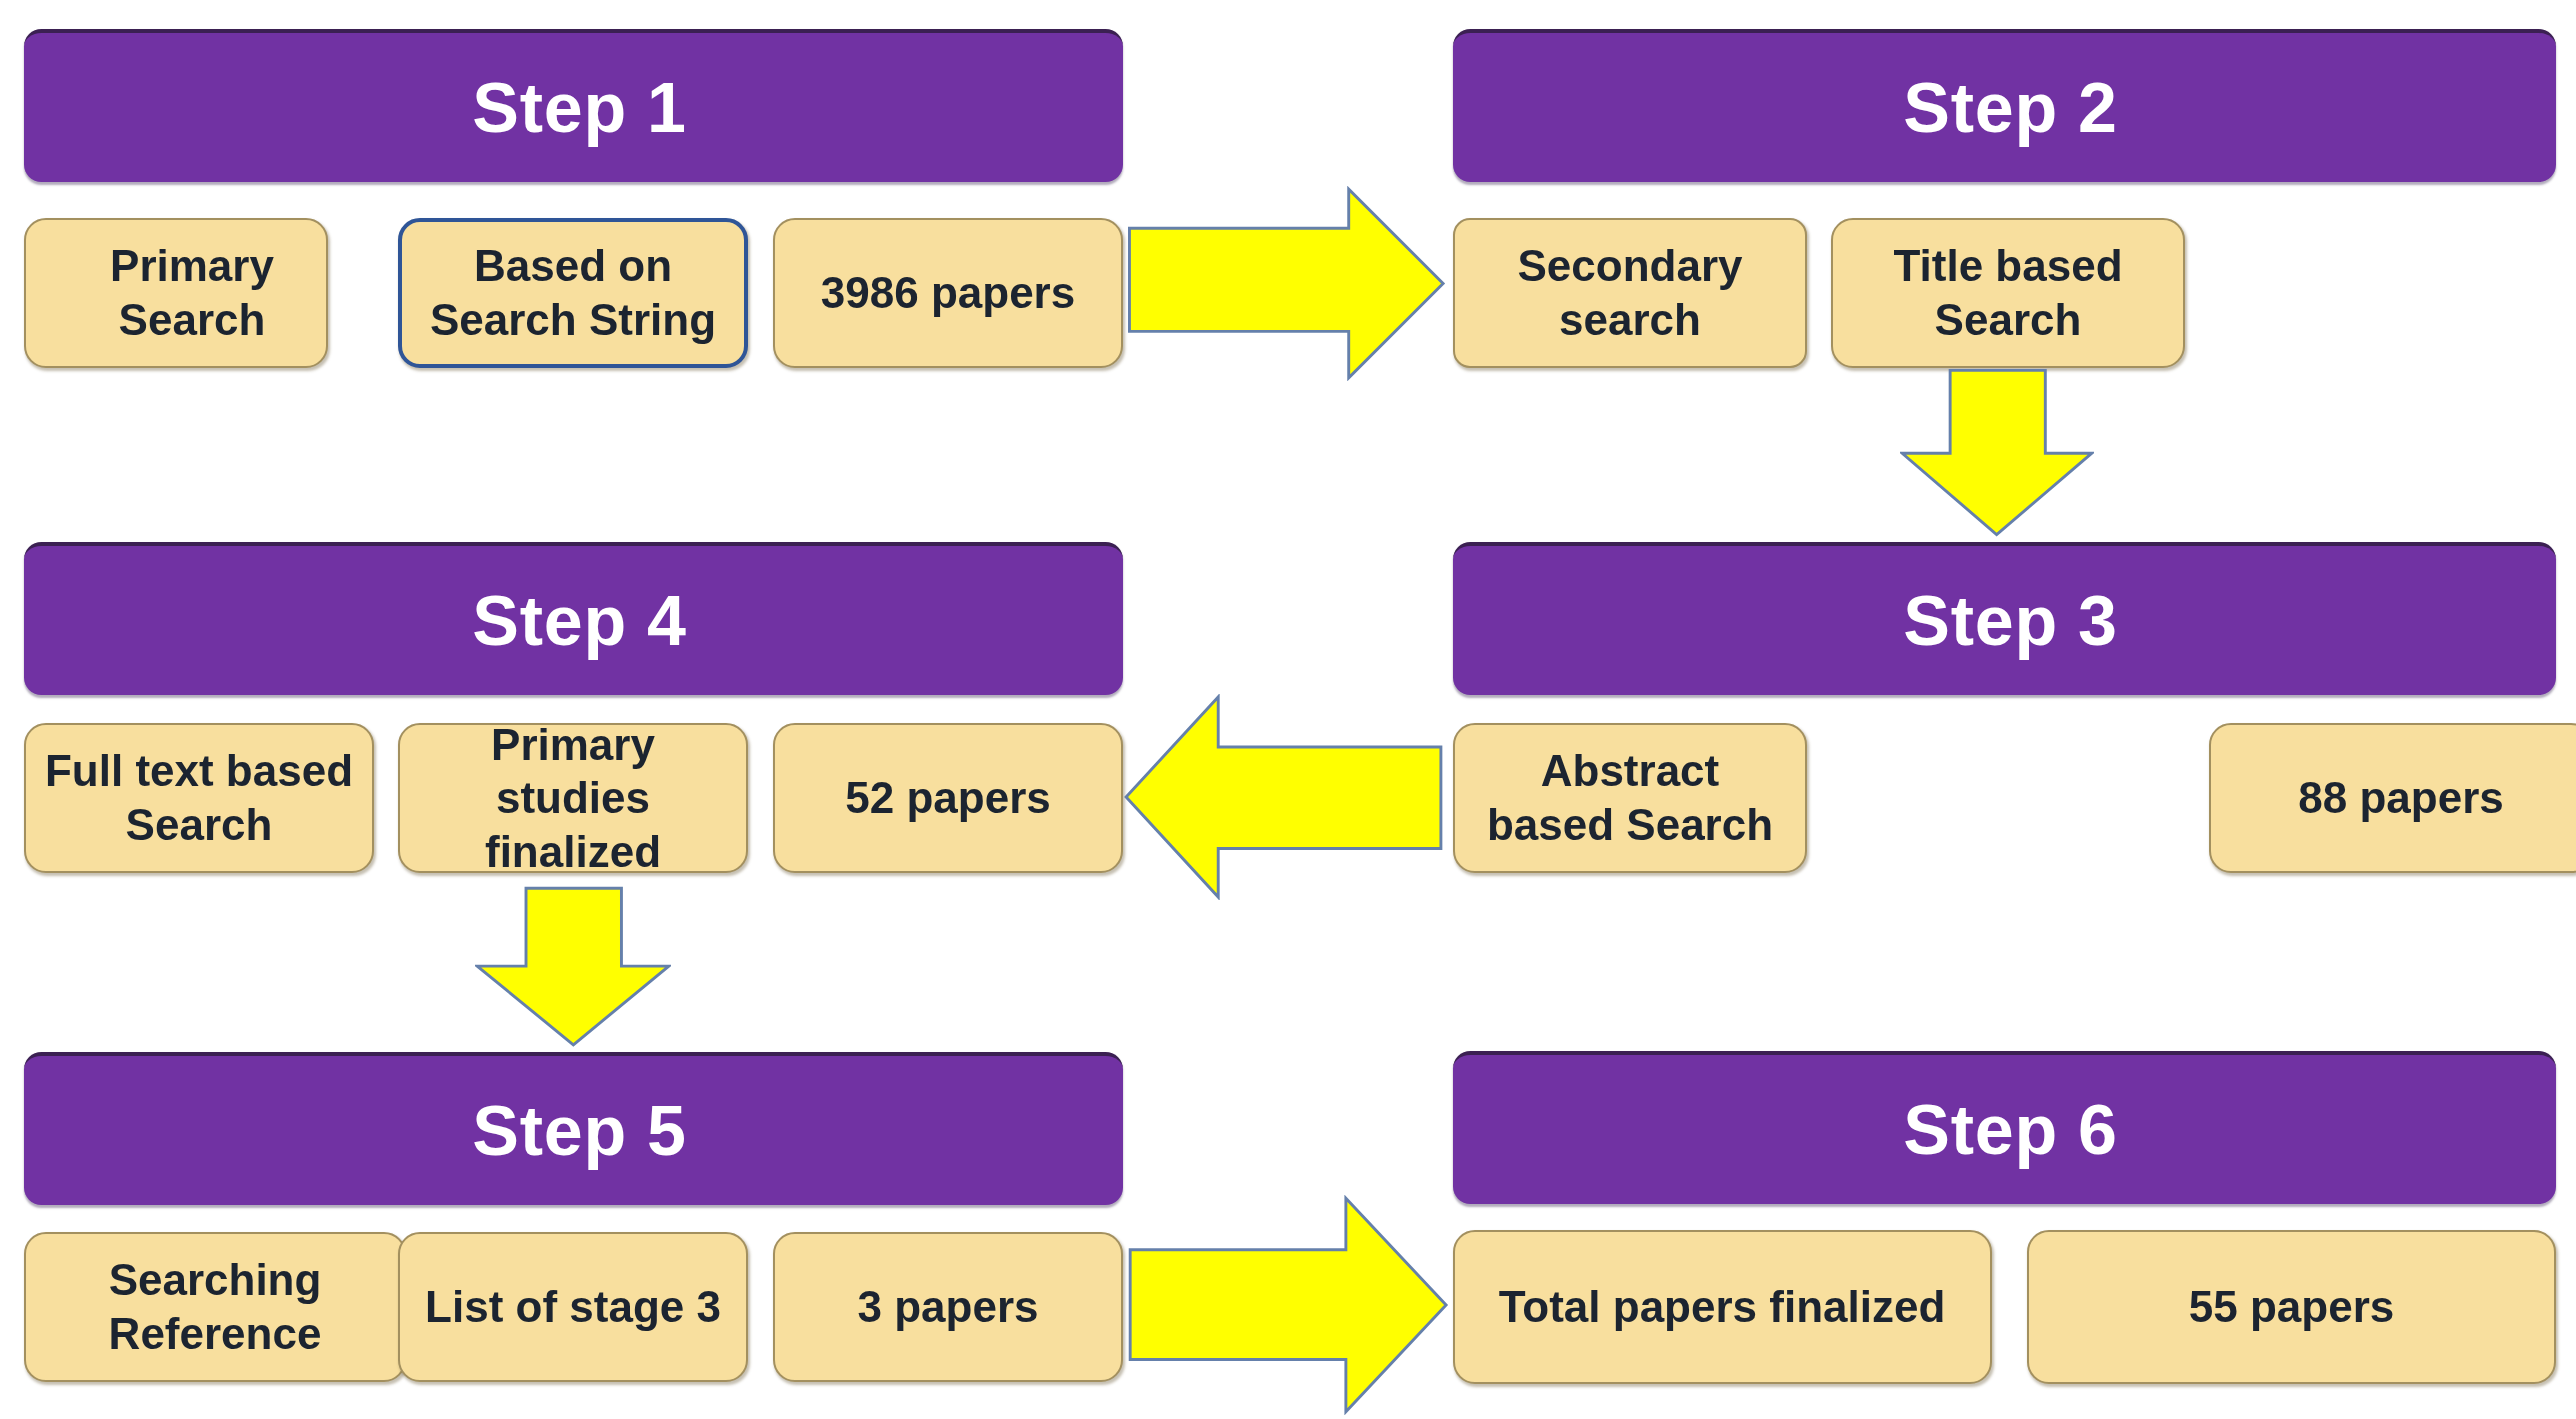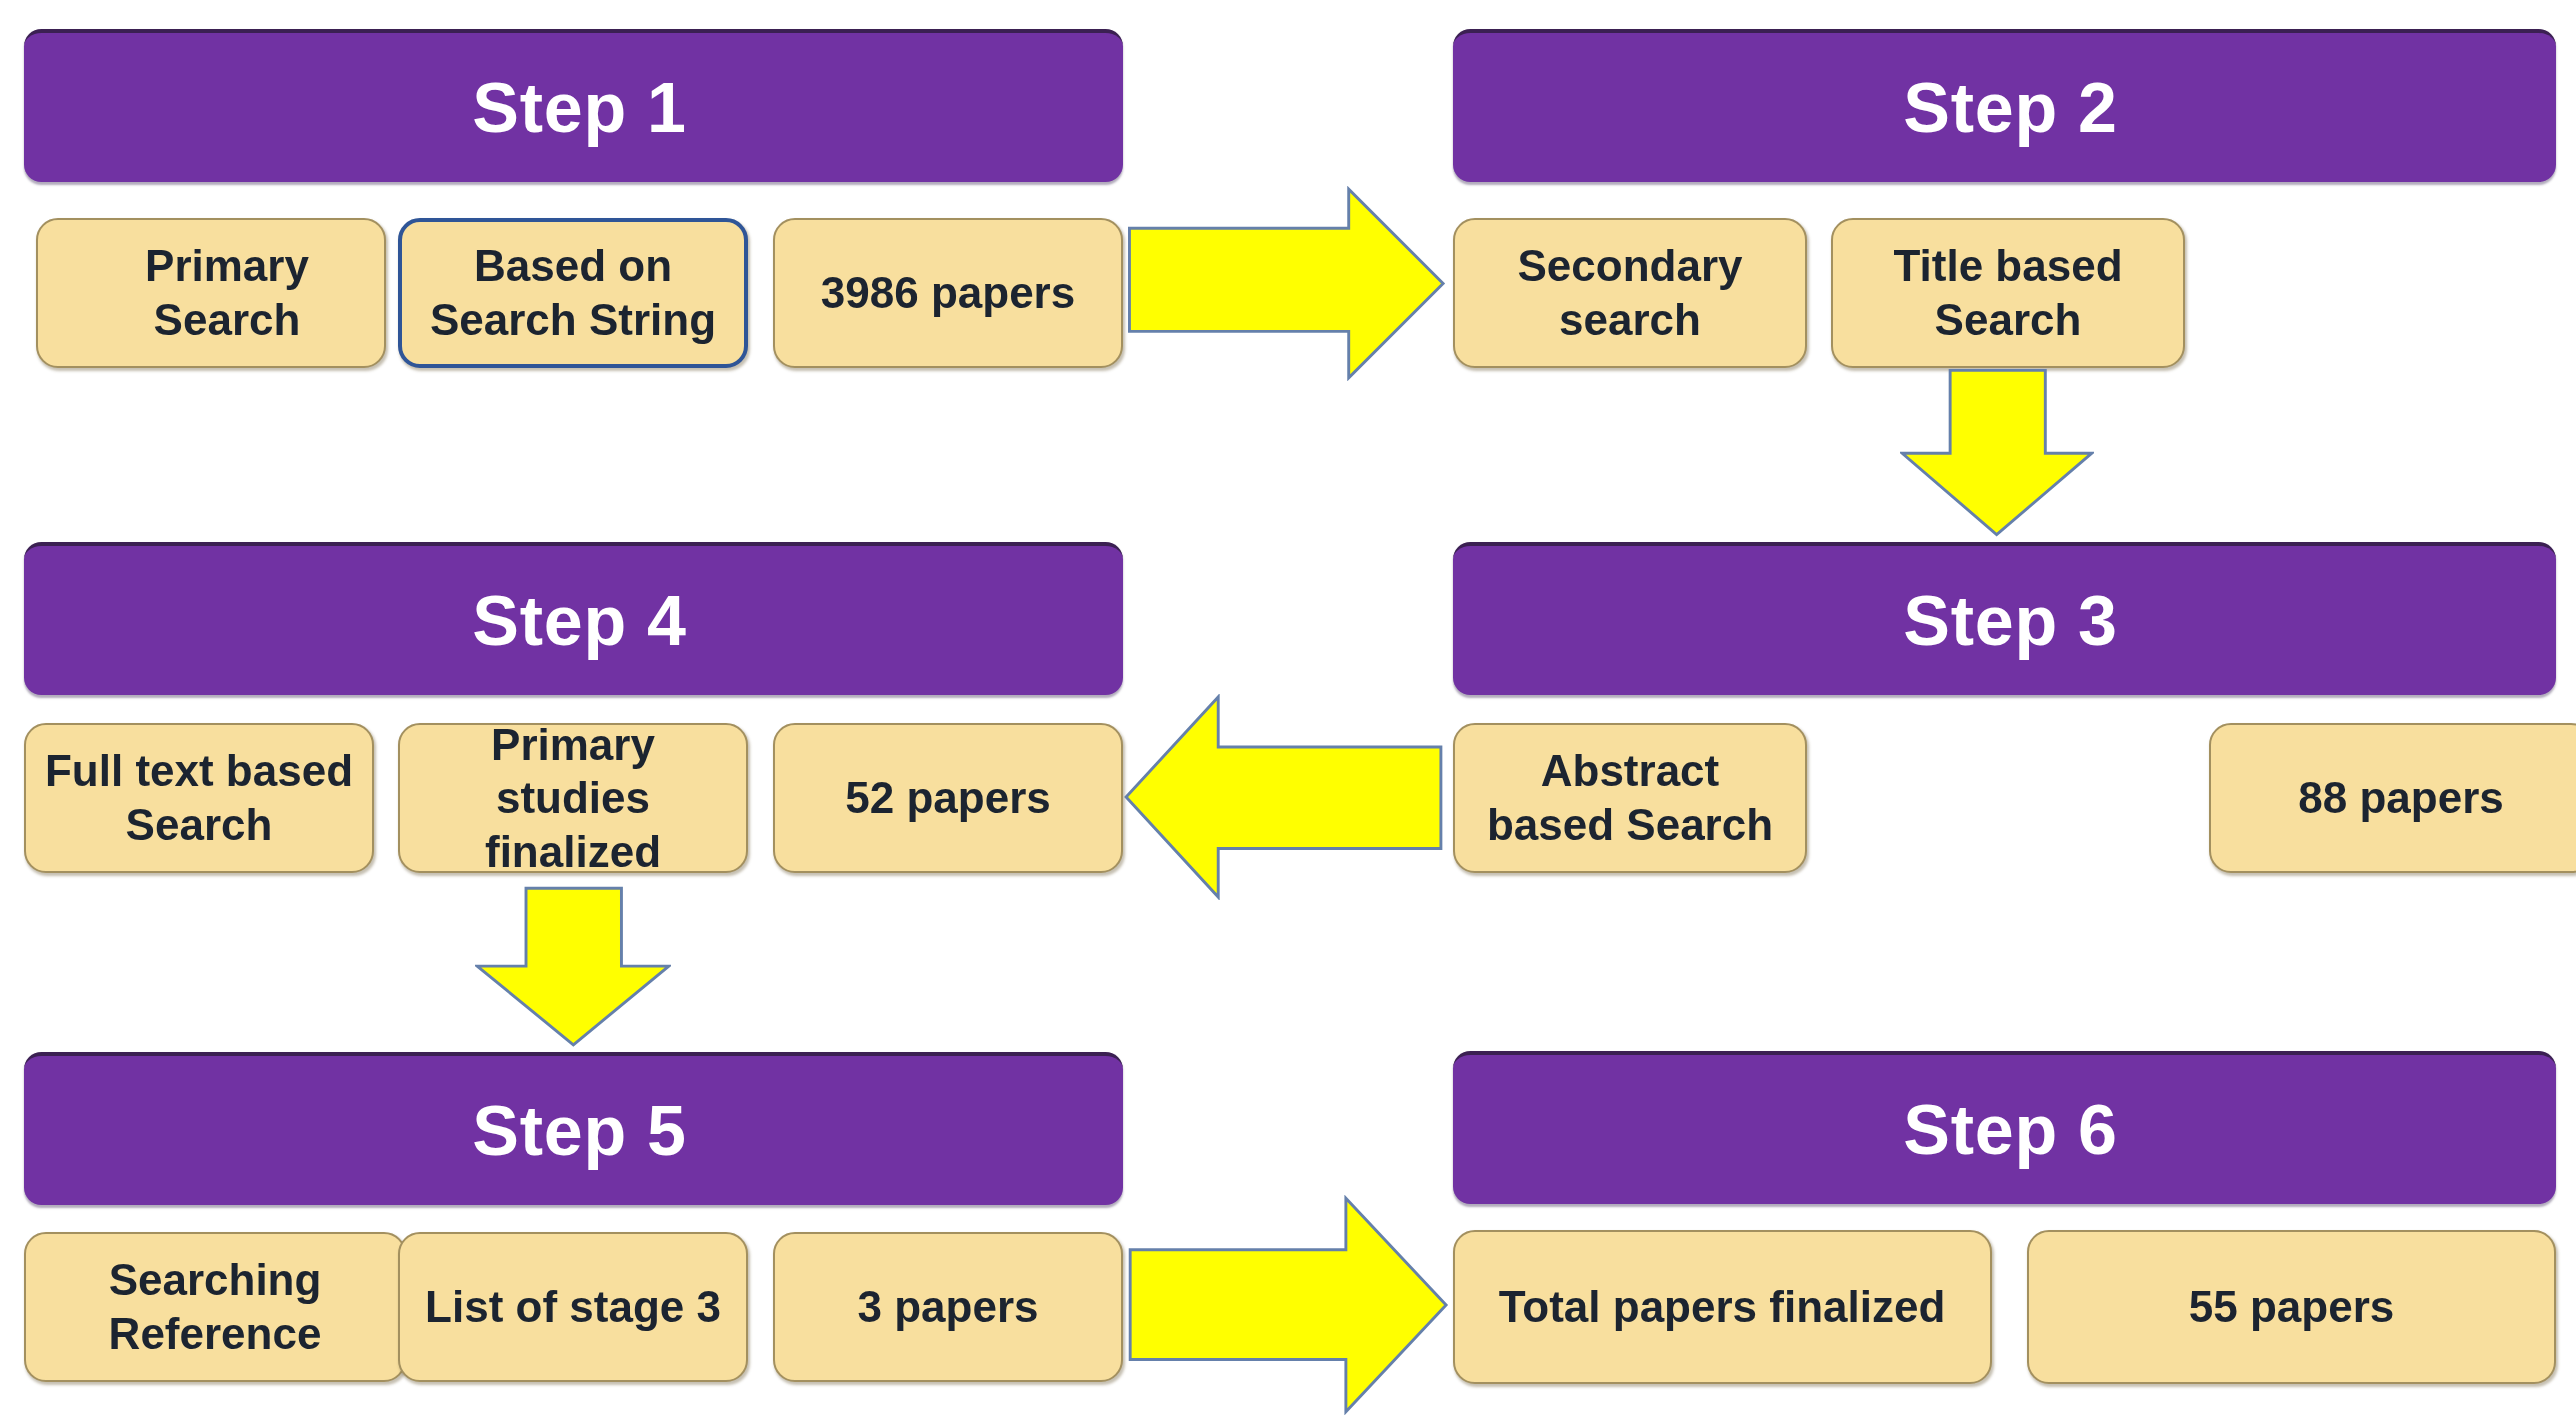--- a/index.html
+++ b/index.html
@@ -44,33 +44,33 @@
 
 <div class="stage">
 
   <div class="bar" style="left:24px; top:29px; width:1099px;">
     <span>Step 1</span>
   </div>
   <div class="bar" style="left:1453px; top:29px; width:1103px;">
     <span>Step 2</span>
   </div>
 
-  <div class="box" style="left:36px; top:218px; width:350px;padding-left:45px;">
+  <div class="box" style="left:24px; top:218px; width:304px;padding-left:45px;">
     <span>Primary
 Search</span>
   </div>
   <div class="box highlight" style="left:398px; top:218px; width:350px;">
     <span>Based on
 Search String</span>
   </div>
   <div class="box" style="left:773px; top:218px; width:350px;">
     <span>3986 papers</span>
   </div>
 
-  <div class="box" style="left:1453px; top:218px; width:354px;">
+  <div class="box" style="left:1453px; top:218px; width:354px;border-radius:17px;">
     <span>Secondary
 search</span>
   </div>
   <div class="box" style="left:1831px; top:218px; width:354px;">
     <span>Title based
 Search</span>
   </div>
 
   <div class="bar" style="left:24px; top:542px; width:1099px;">
     <span>Step 4</span>

